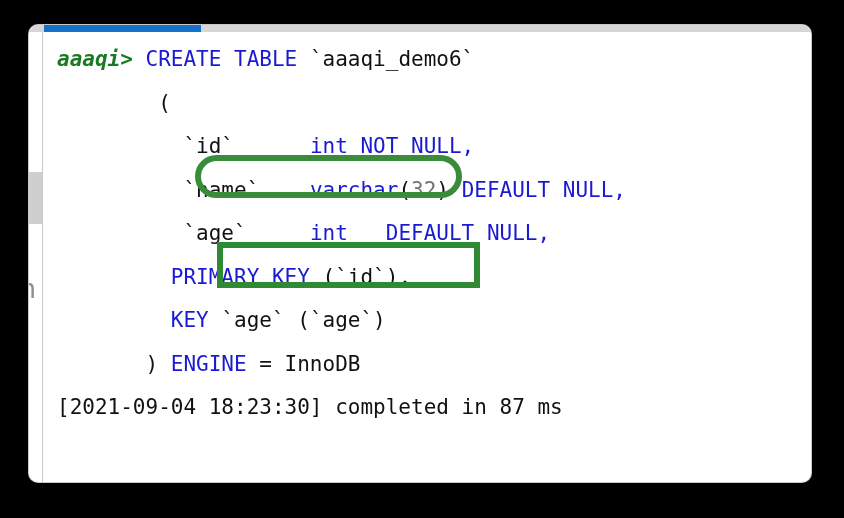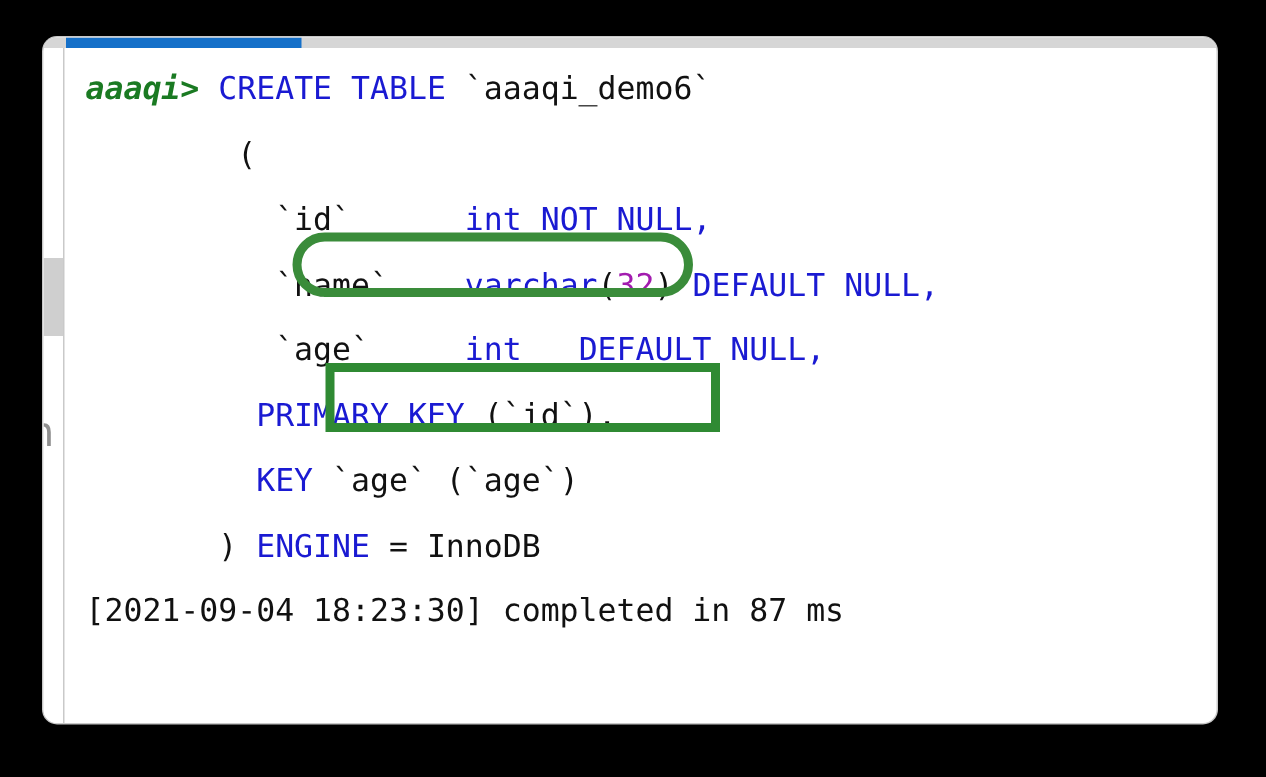--- a/index.html
+++ b/index.html
@@ -111,21 +111,21 @@
     position: relative;
     height: 43.5px;
     padding-left: 4px;
   }
   .tok-prompt {
     color: #1a7a22;
     font-style: italic;
     font-weight: bold;
   }
   .tok-kw { color: #1a1ad2; }
-  .tok-num { color: #a21caf; }
+  .tok-num { color: #737373; }
   .tok-plain { color: #111111; }
 
   
   .annot {
     position: absolute;
     pointer-events: none;
   }
   #annot-oval-id {
     left: 166px;
     top: 130px;

